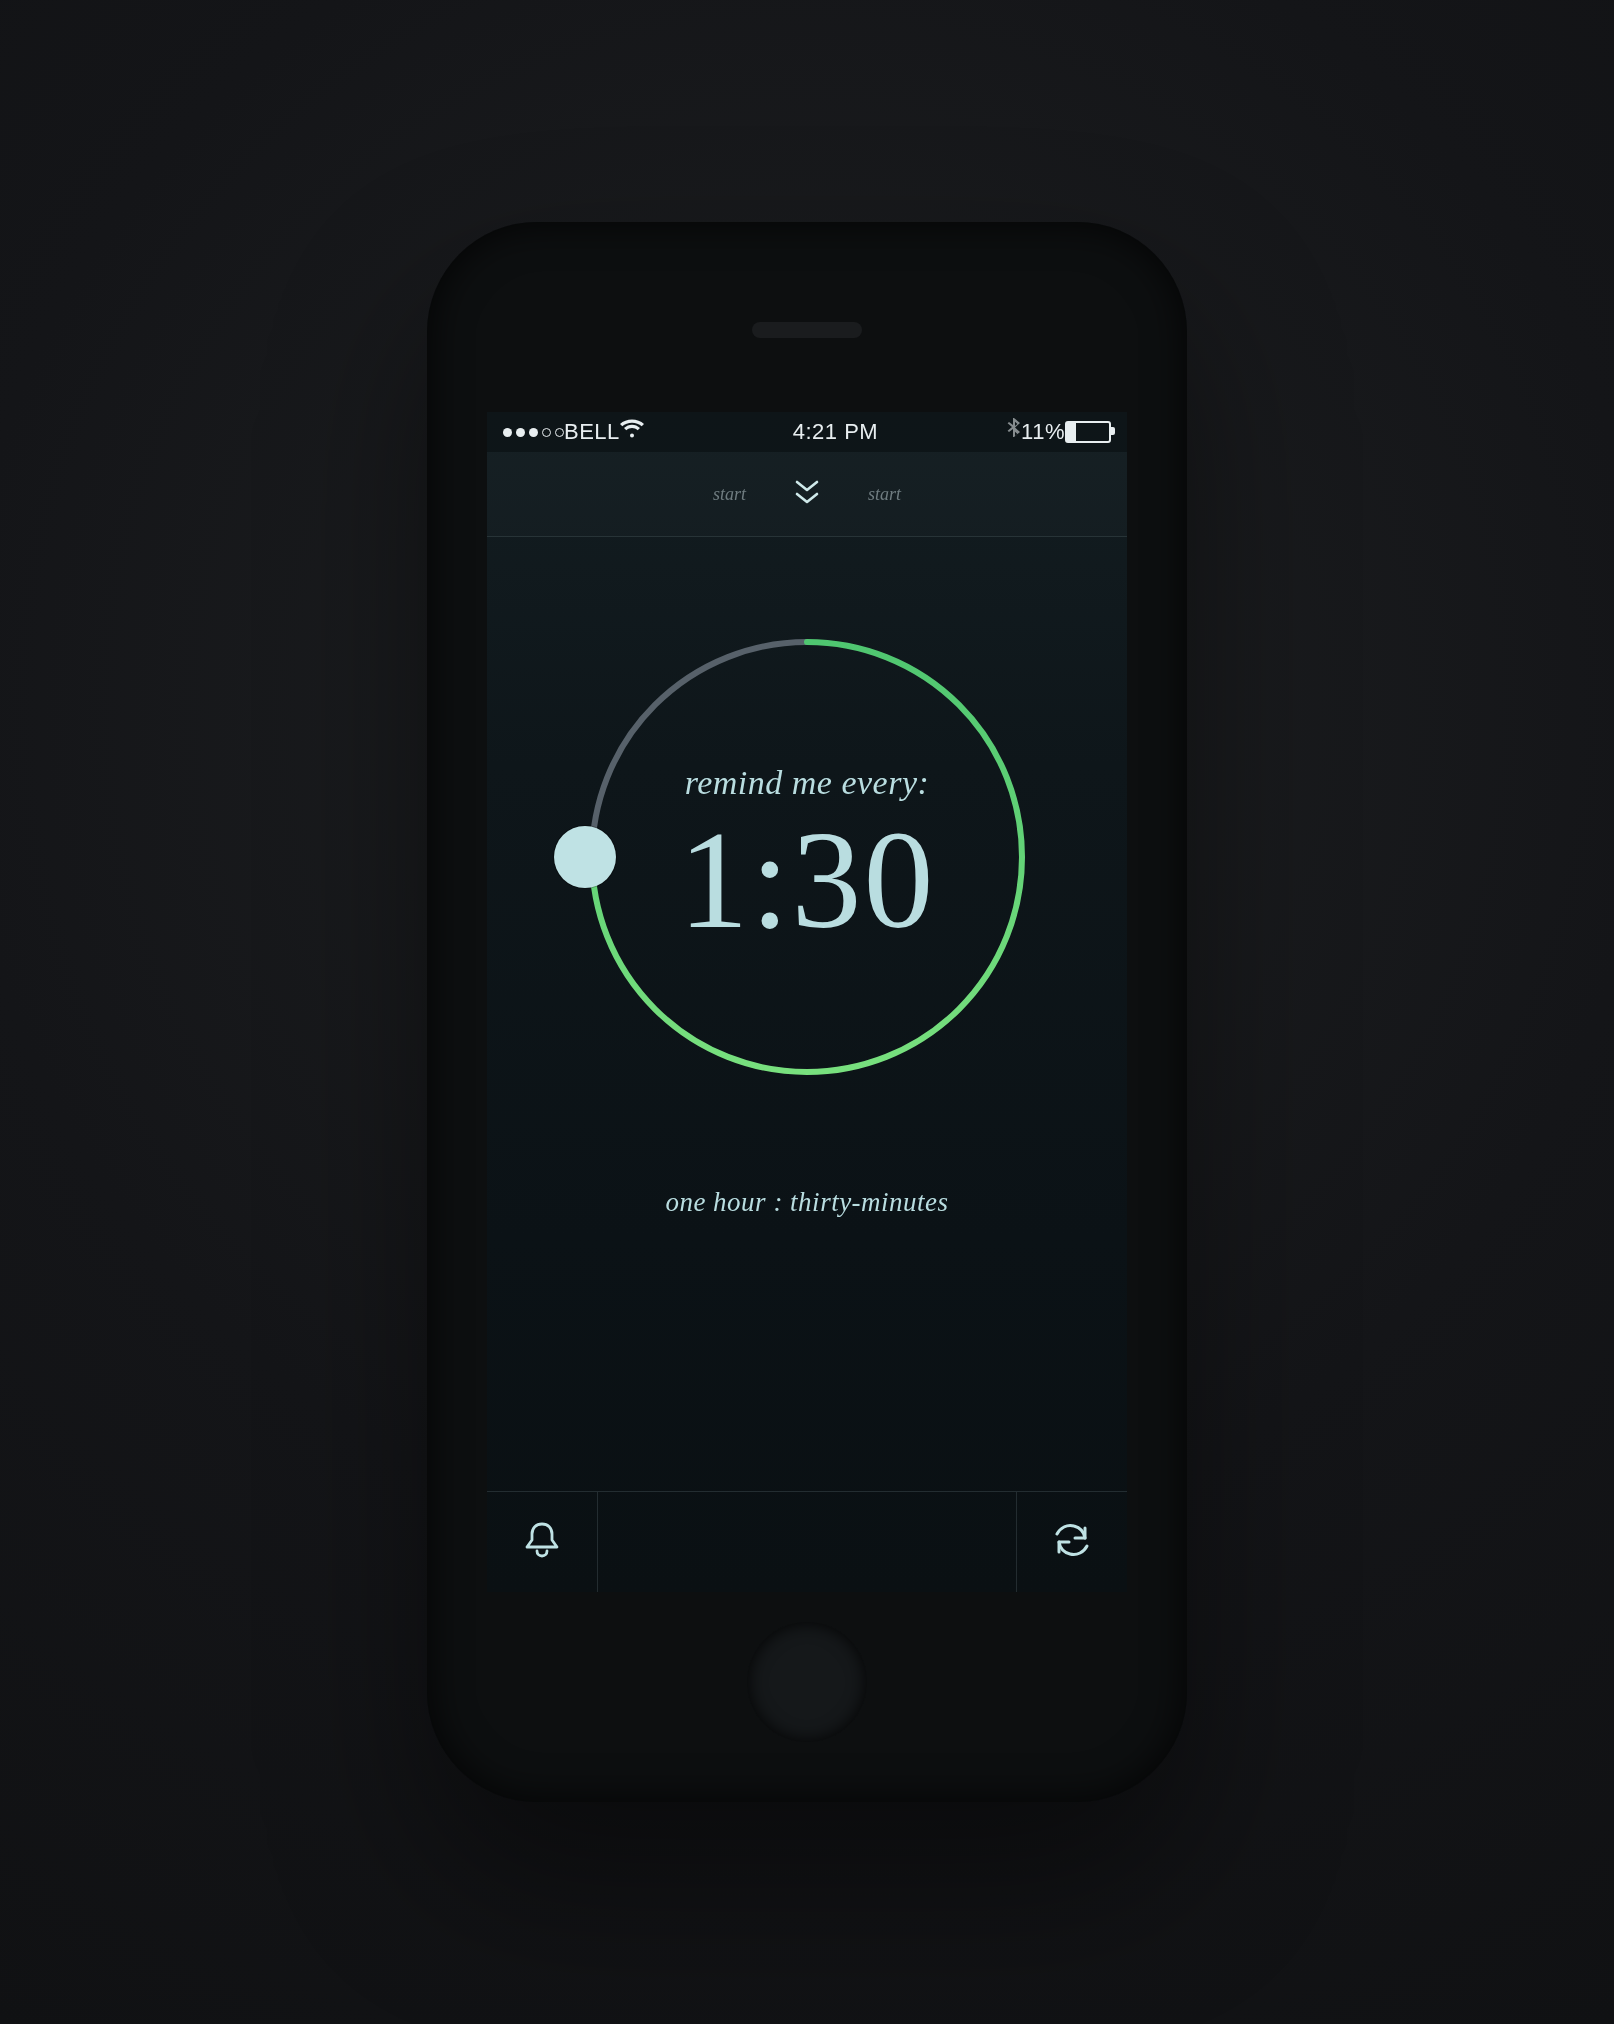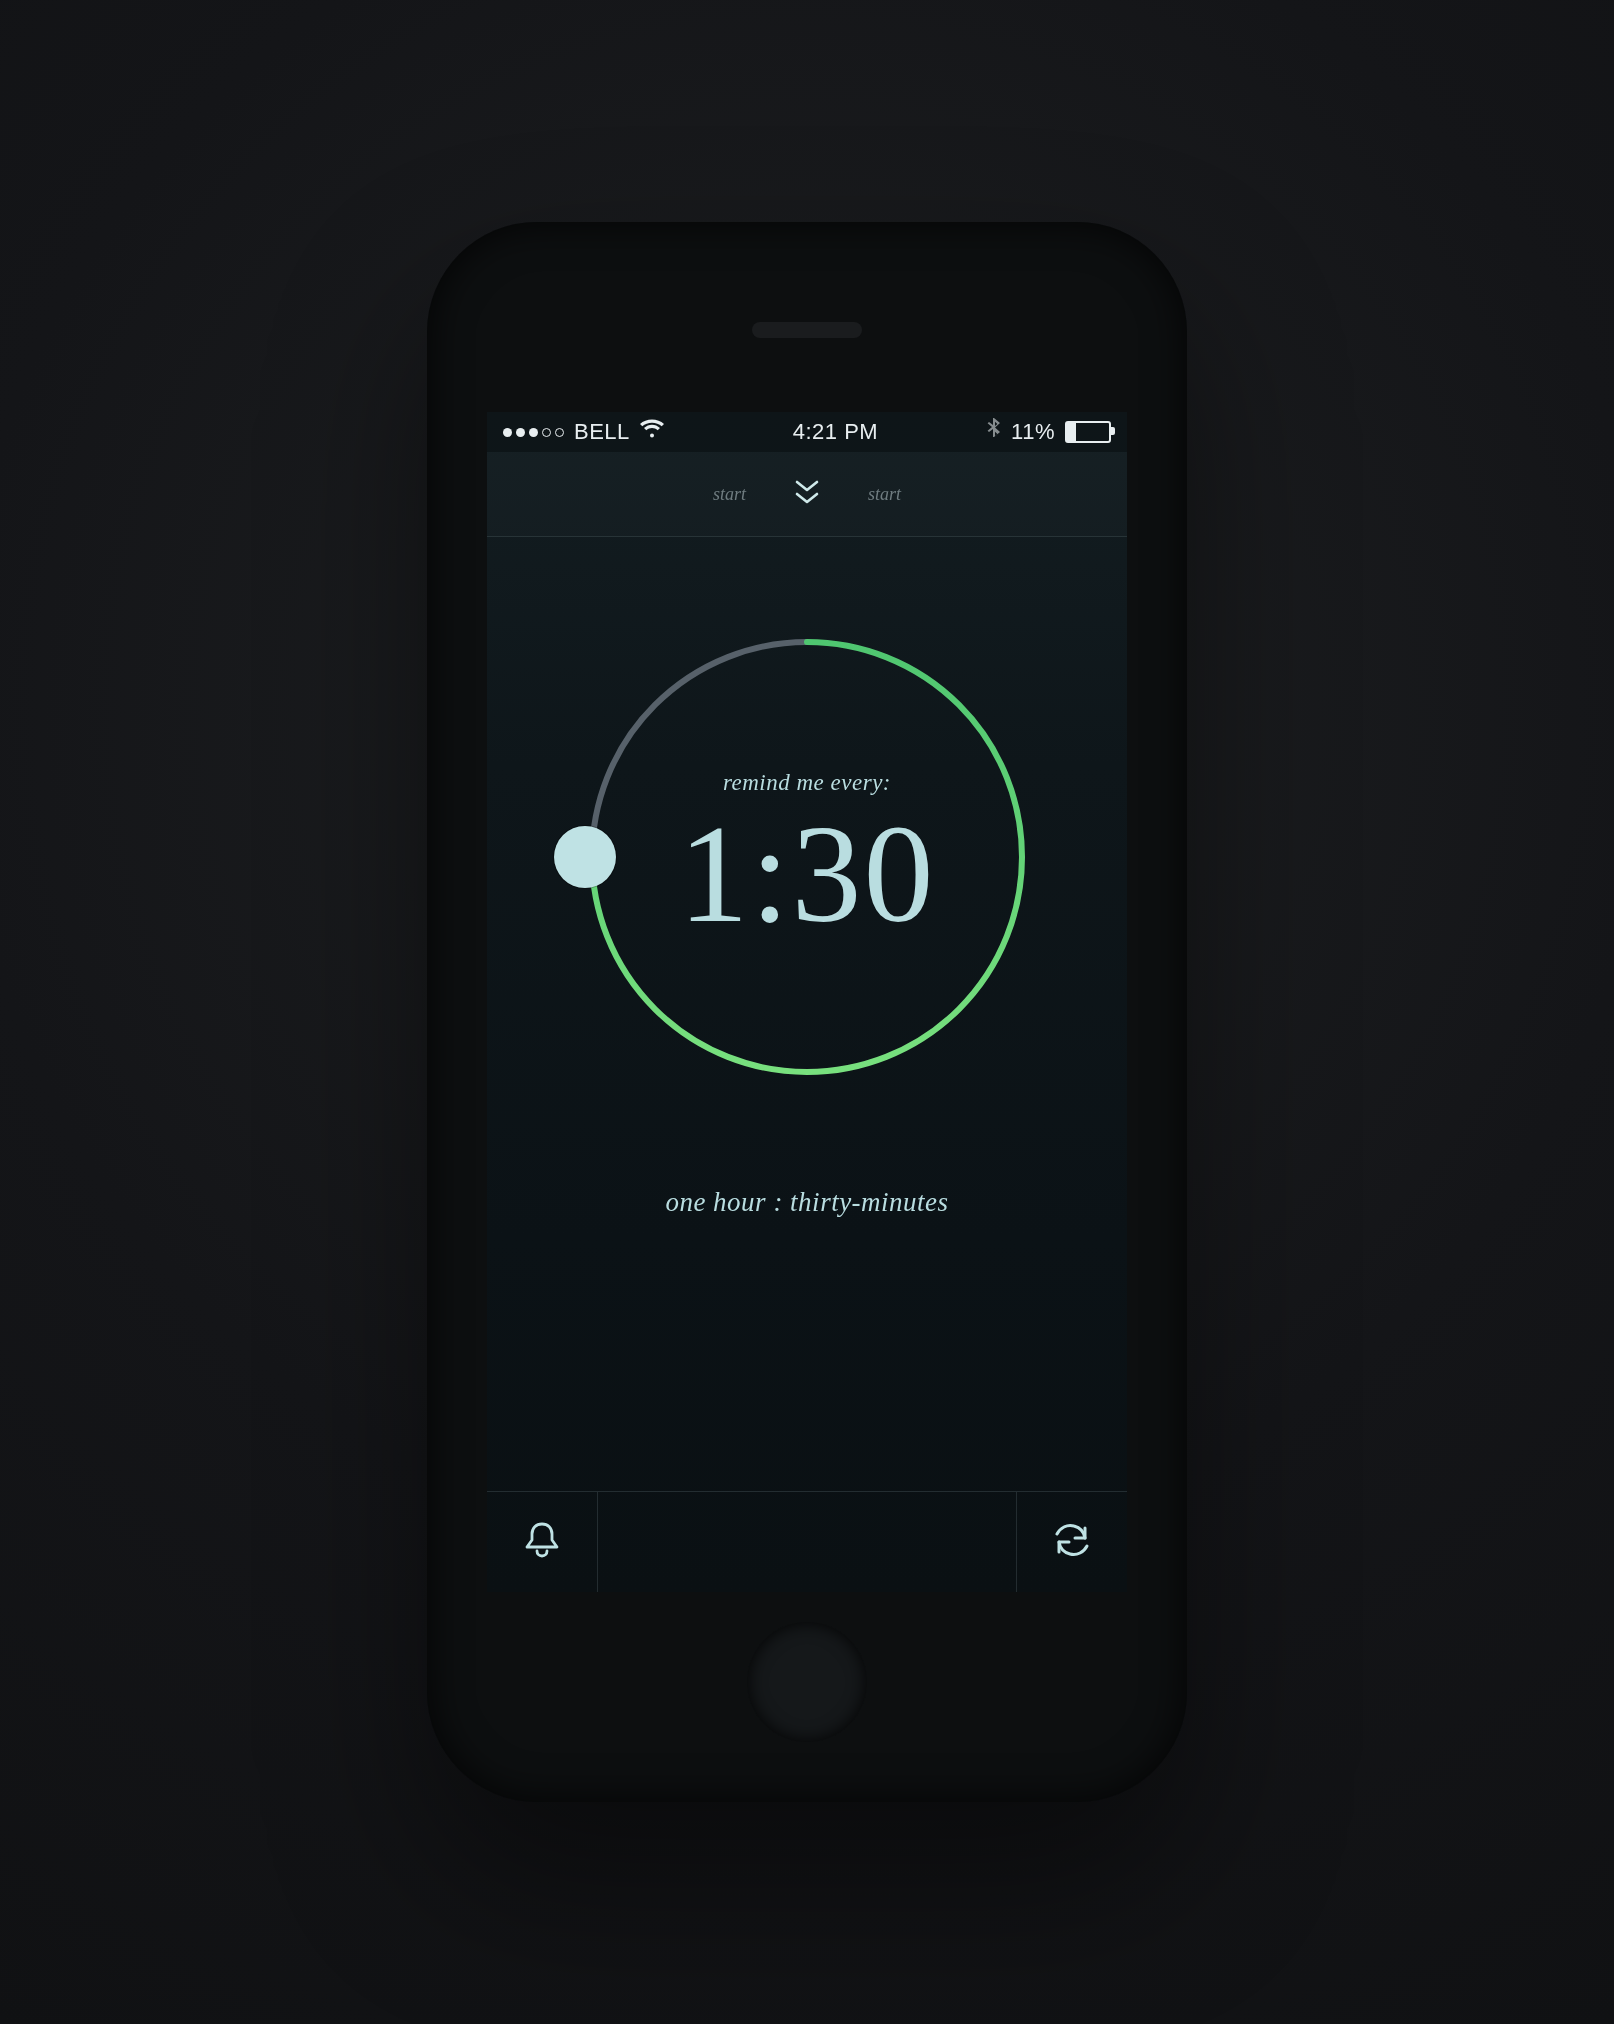--- a/index.html
+++ b/index.html
@@ -37,21 +37,21 @@
   }
 
   
   .status{
     height:40px;flex:0 0 40px;
     background:rgba(0,0,0,.25);
     display:flex;align-items:center;justify-content:space-between;
     padding:0 16px;font-family:-apple-system,Helvetica,Arial,sans-serif;
     font-size:22px;color:#e8eef0;letter-spacing:.5px;
   }
-  .status .left,.status .right{display:flex;align-items:center;gap:10px;}
+  .status .left,.status .right{display:flex;align-items:center;}
   .dots{display:flex;gap:4px;}
   .dots span{width:9px;height:9px;border-radius:5px;background:#e8eef0;display:block;}
   .dots span.hollow{background:transparent;border:1.6px solid #e8eef0;box-sizing:border-box;}
   .battery{width:42px;height:18px;border:2px solid #e8eef0;border-radius:3px;position:relative;}
   .battery:after{content:"";position:absolute;right:-6px;top:4px;width:4px;height:8px;background:#e8eef0;border-radius:0 2px 2px 0;}
   .battery i{display:block;height:100%;width:22%;background:#e8eef0;}
   .bt{opacity:.55;}
 
   
   .hdr{
@@ -67,21 +67,21 @@
   .dial-wrap{position:relative;width:460px;height:460px;}
   .dial-wrap svg{position:absolute;inset:0;}
   .handle{
     position:absolute;width:62px;height:62px;border-radius:31px;background:#bfe2e4;
     left:0;top:50%;transform:translate(-23px,-50%);
     box-shadow:0 0 0 1px rgba(0,0,0,.3);
   }
   .dial-inner{
     position:absolute;inset:0;display:flex;flex-direction:column;align-items:center;justify-content:center;text-align:center;
   }
-  .remind{font-style:italic;font-size:23px;color:#b9dde0;margin-bottom:8px;letter-spacing:.5px;}
+  .remind{font-style:italic;font-size:34px;color:#b9dde0;margin-bottom:8px;letter-spacing:.5px;}
   .bigtime{font-size:140px;line-height:1;color:#b9dde0;font-weight:300;letter-spacing:2px;}
   .inwords{margin-top:100px;font-style:italic;font-size:27px;color:#b9dde0;letter-spacing:.5px;}
 
   
   .bbar{
     flex:0 0 100px;display:flex;border-top:1px solid rgba(180,210,215,.15);
   }
   .bbar .cell{display:flex;align-items:center;justify-content:center;color:#bfe2e4;}
   .bbar .cell.icon{flex:0 0 110px;border-right:1px solid rgba(180,210,215,.15);}
   .bbar .cell.icon:last-child{border-right:none;border-left:1px solid rgba(180,210,215,.15);}

